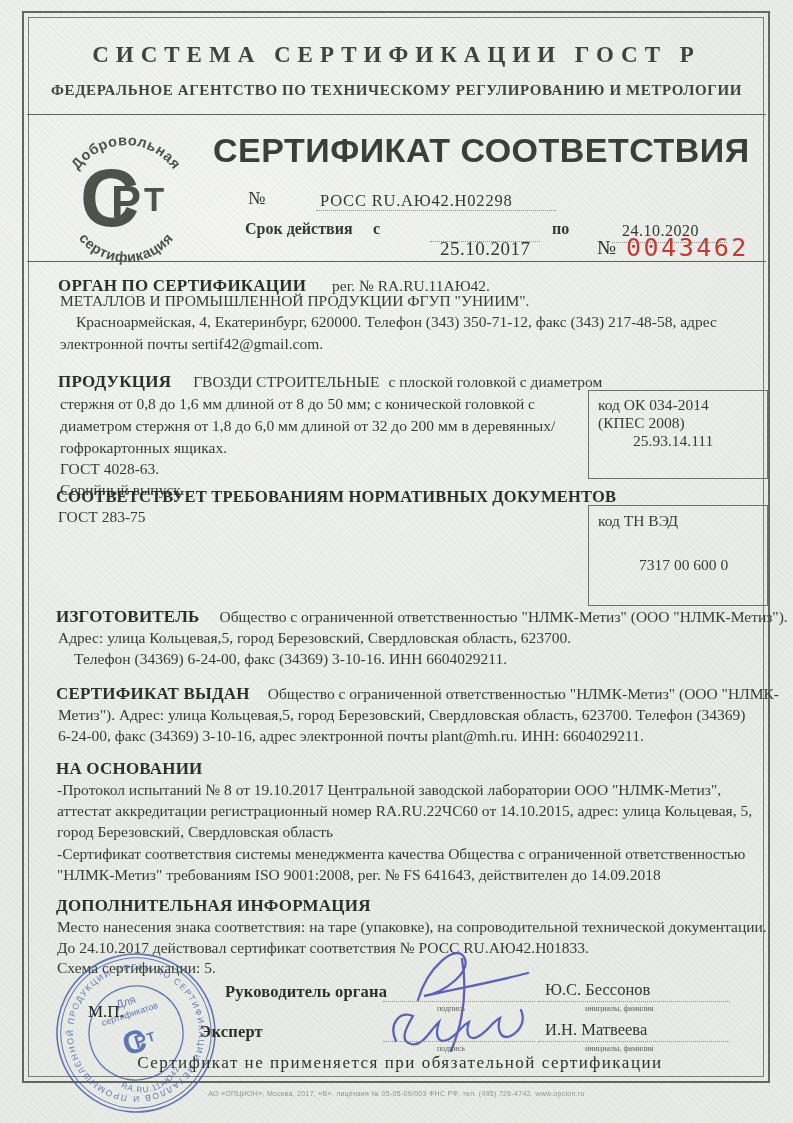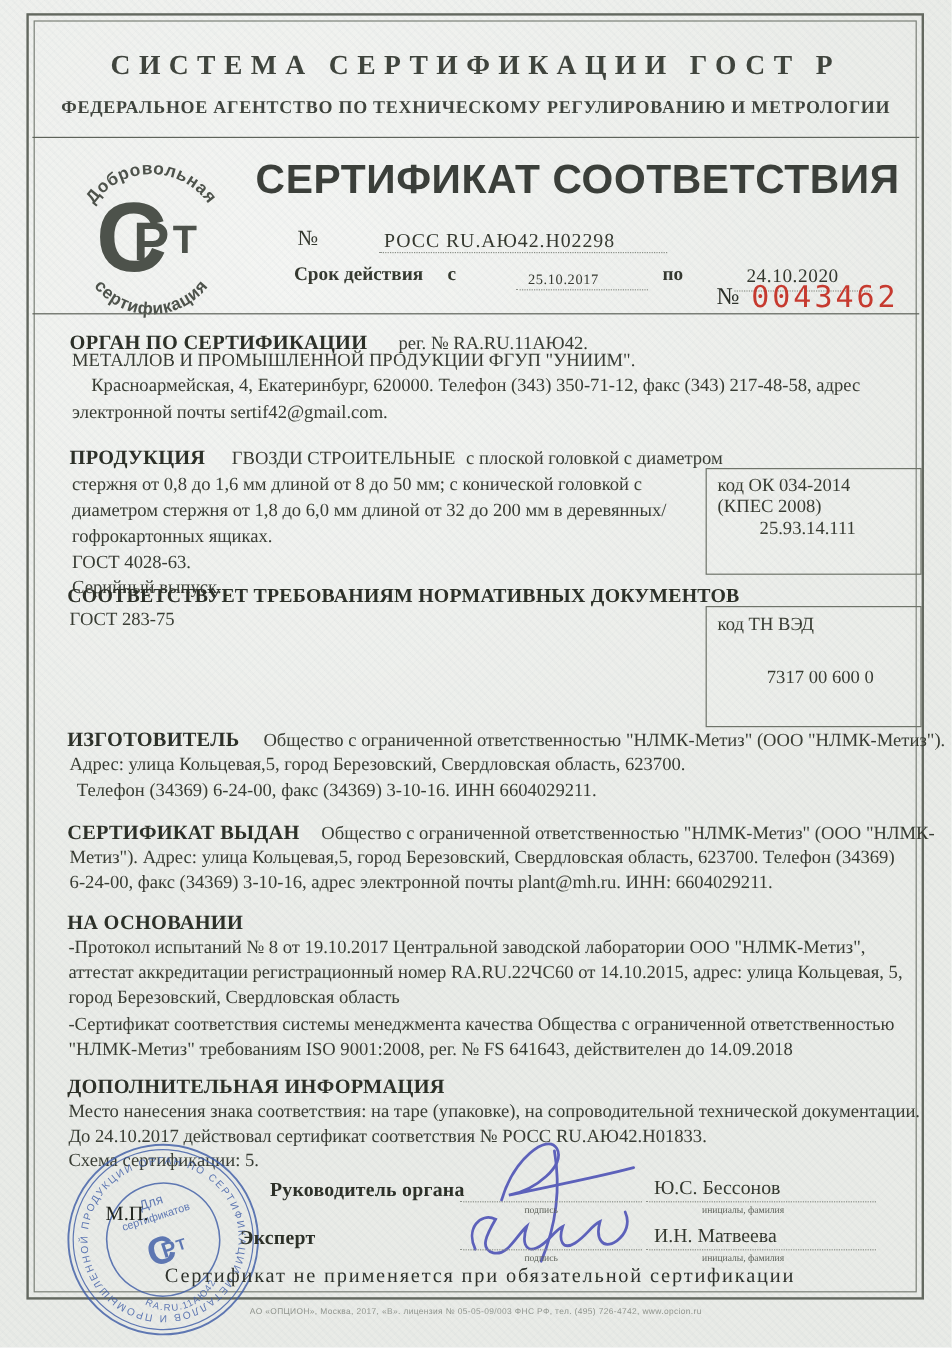--- a/index.html
+++ b/index.html
@@ -55,21 +55,21 @@
   </svg>
 
   <div class="abs sans b" style="left:213px;top:131px;font-size:34px;letter-spacing:.5px;color:#3b3f3a;white-space:nowrap;">СЕРТИФИКАТ СООТВЕТСТВИЯ</div>
 
   <div class="abs serif" style="left:248px;top:188px;font-size:18px;">№</div>
   <div class="abs serif" style="left:320px;top:191px;font-size:16.5px;letter-spacing:.8px;">РОСС RU.АЮ42.Н02298</div>
   <div class="dots" style="left:316px;top:209px;width:240px;"></div>
 
   <div class="abs serif b" style="left:245px;top:220px;font-size:16px;">Срок действия</div>
   <div class="abs serif b" style="left:373px;top:220px;font-size:16px;">с</div>
-  <div class="abs serif" style="left:440px;top:226px;font-size:12px;letter-spacing:.5px;">25.10.2017</div>
+  <div class="abs serif" style="left:440px;top:238px;font-size:19px;letter-spacing:.5px;">25.10.2017</div>
   <div class="dots" style="left:430px;top:240px;width:110px;"></div>
   <div class="abs serif b" style="left:552px;top:220px;font-size:16px;">по</div>
   <div class="abs serif" style="left:622px;top:222px;font-size:16px;letter-spacing:.5px;">24.10.2020</div>
   <div class="dots" style="left:612px;top:241px;width:115px;"></div>
 
   <div class="abs serif" style="left:597px;top:236px;font-size:20px;color:#2d312a;">№</div>
   <div class="abs" style="left:626px;top:233px;font-family:'DejaVu Sans Mono',monospace;font-size:25px;letter-spacing:2.5px;color:#c63a2f;">0043462</div>
 
   <div class="rule" style="left:27px;top:261px;width:739px;"></div>
 
@@ -104,21 +104,21 @@
   <div class="codebox" style="left:588px;top:505px;width:178px;height:93px;padding-top:6px;">
     <div class="cb-line">код ТН ВЭД</div>
     <div class="cb-line" style="padding-left:50px;margin-top:26px;">7317 00 600 0</div>
   </div>
 
   <div class="abs" style="left:56px;top:607px;">
     <span class="lbl">ИЗГОТОВИТЕЛЬ</span>
     <span class="txt" style="margin-left:16px;">Общество с ограниченной ответственностью "НЛМК-Метиз" (ООО "НЛМК-Метиз").</span>
   </div>
   <div class="abs txt" style="left:58px;top:629px;">Адрес: улица Кольцевая,5, город Березовский, Свердловская область, 623700.</div>
-  <div class="abs txt" style="left:64px;top:650px;">Телефон (34369) 6-24-00, факс (34369) 3-10-16. ИНН 6604029211.</div>
+  <div class="abs txt" style="left:74px;top:650px;">Телефон (34369) 6-24-00, факс (34369) 3-10-16. ИНН 6604029211.</div>
 
   <div class="abs" style="left:56px;top:684px;">
     <span class="lbl">СЕРТИФИКАТ ВЫДАН</span>
     <span class="txt" style="margin-left:14px;">Общество с ограниченной ответственностью "НЛМК-Метиз" (ООО "НЛМК-</span>
   </div>
   <div class="abs txt" style="left:58px;top:706px;">Метиз"). Адрес: улица Кольцевая,5, город Березовский, Свердловская область, 623700. Телефон (34369)</div>
   <div class="abs txt" style="left:58px;top:727px;">6-24-00, факс (34369) 3-10-16, адрес электронной почты plant@mh.ru. ИНН: 6604029211.</div>
 
   <div class="abs lbl" style="left:56px;top:759px;">НА ОСНОВАНИИ</div>
   <div class="abs txt" style="left:57px;top:781px;">-Протокол испытаний № 8 от 19.10.2017 Центральной заводской лаборатории ООО "НЛМК-Метиз",</div>

